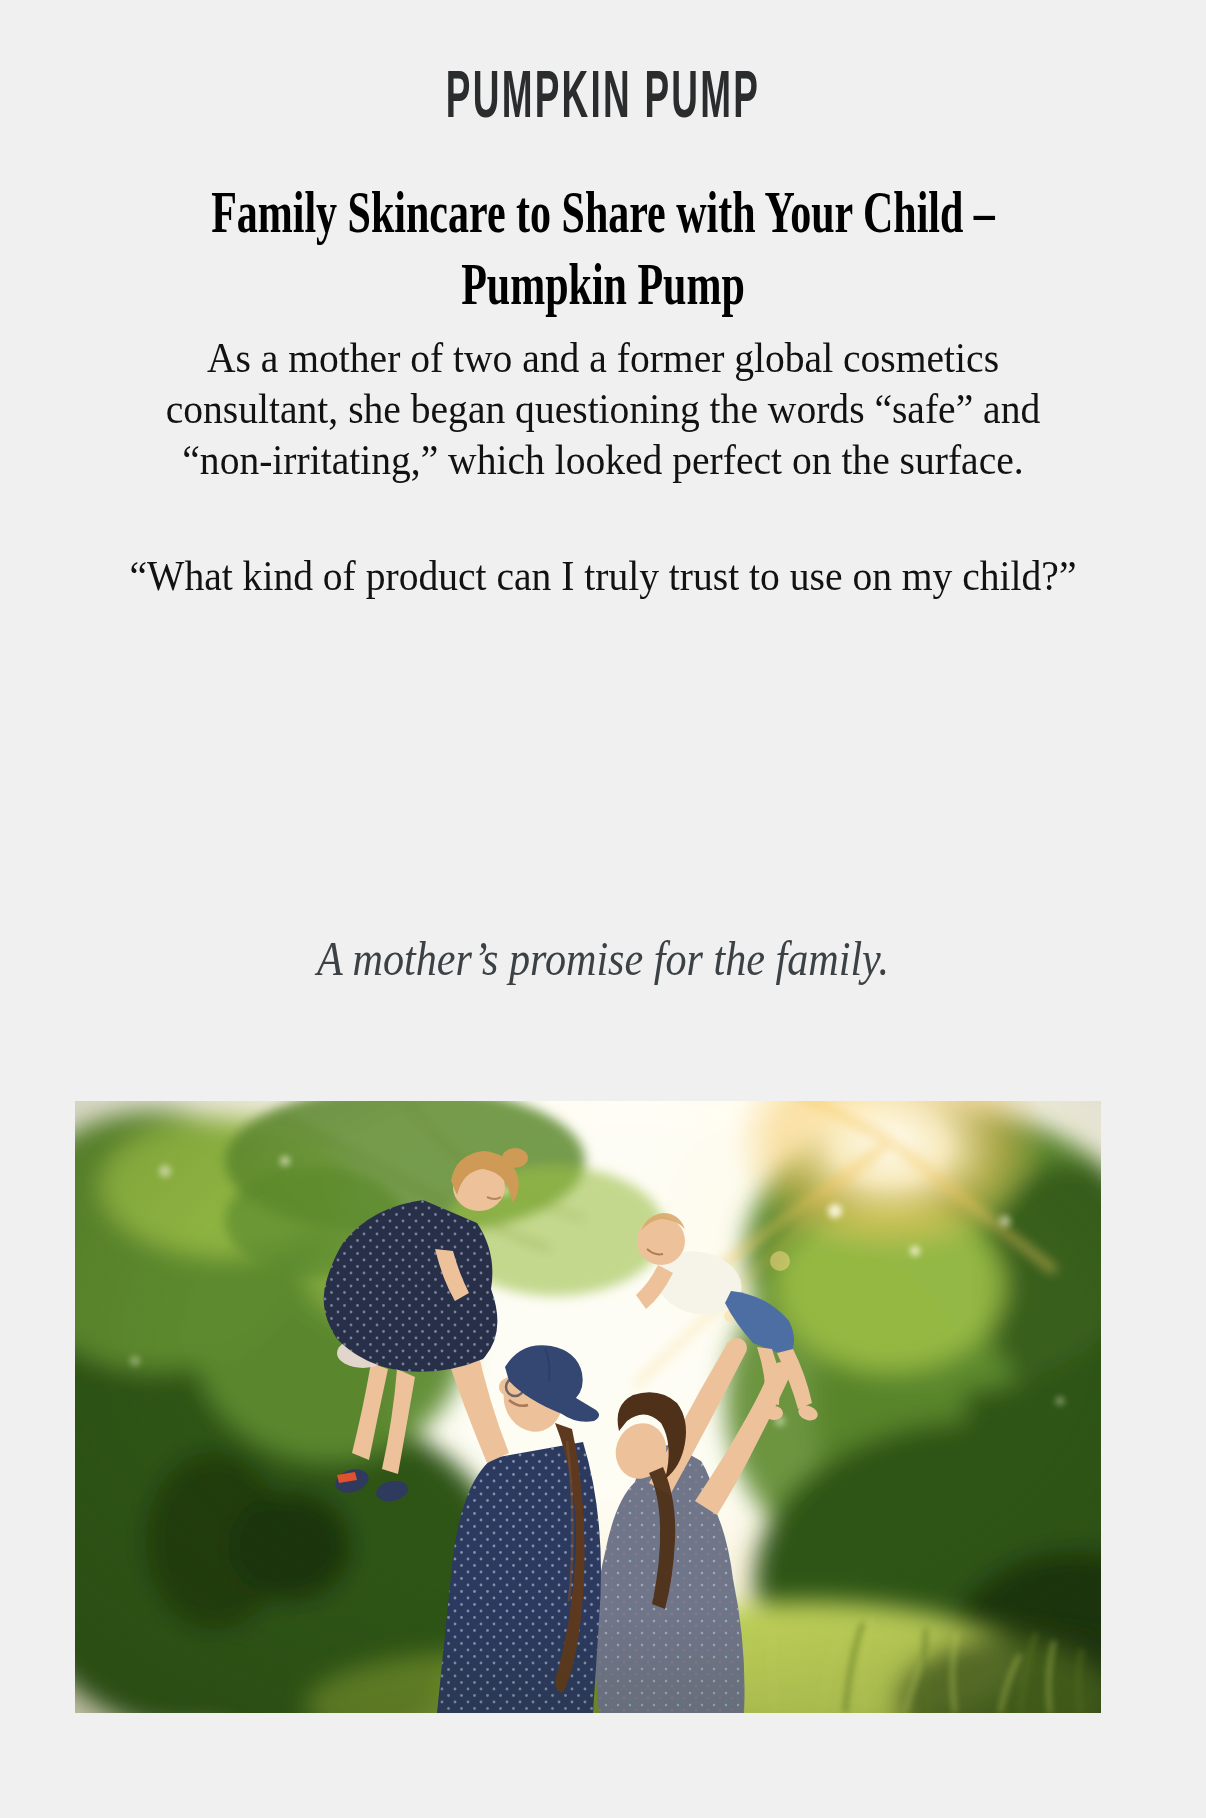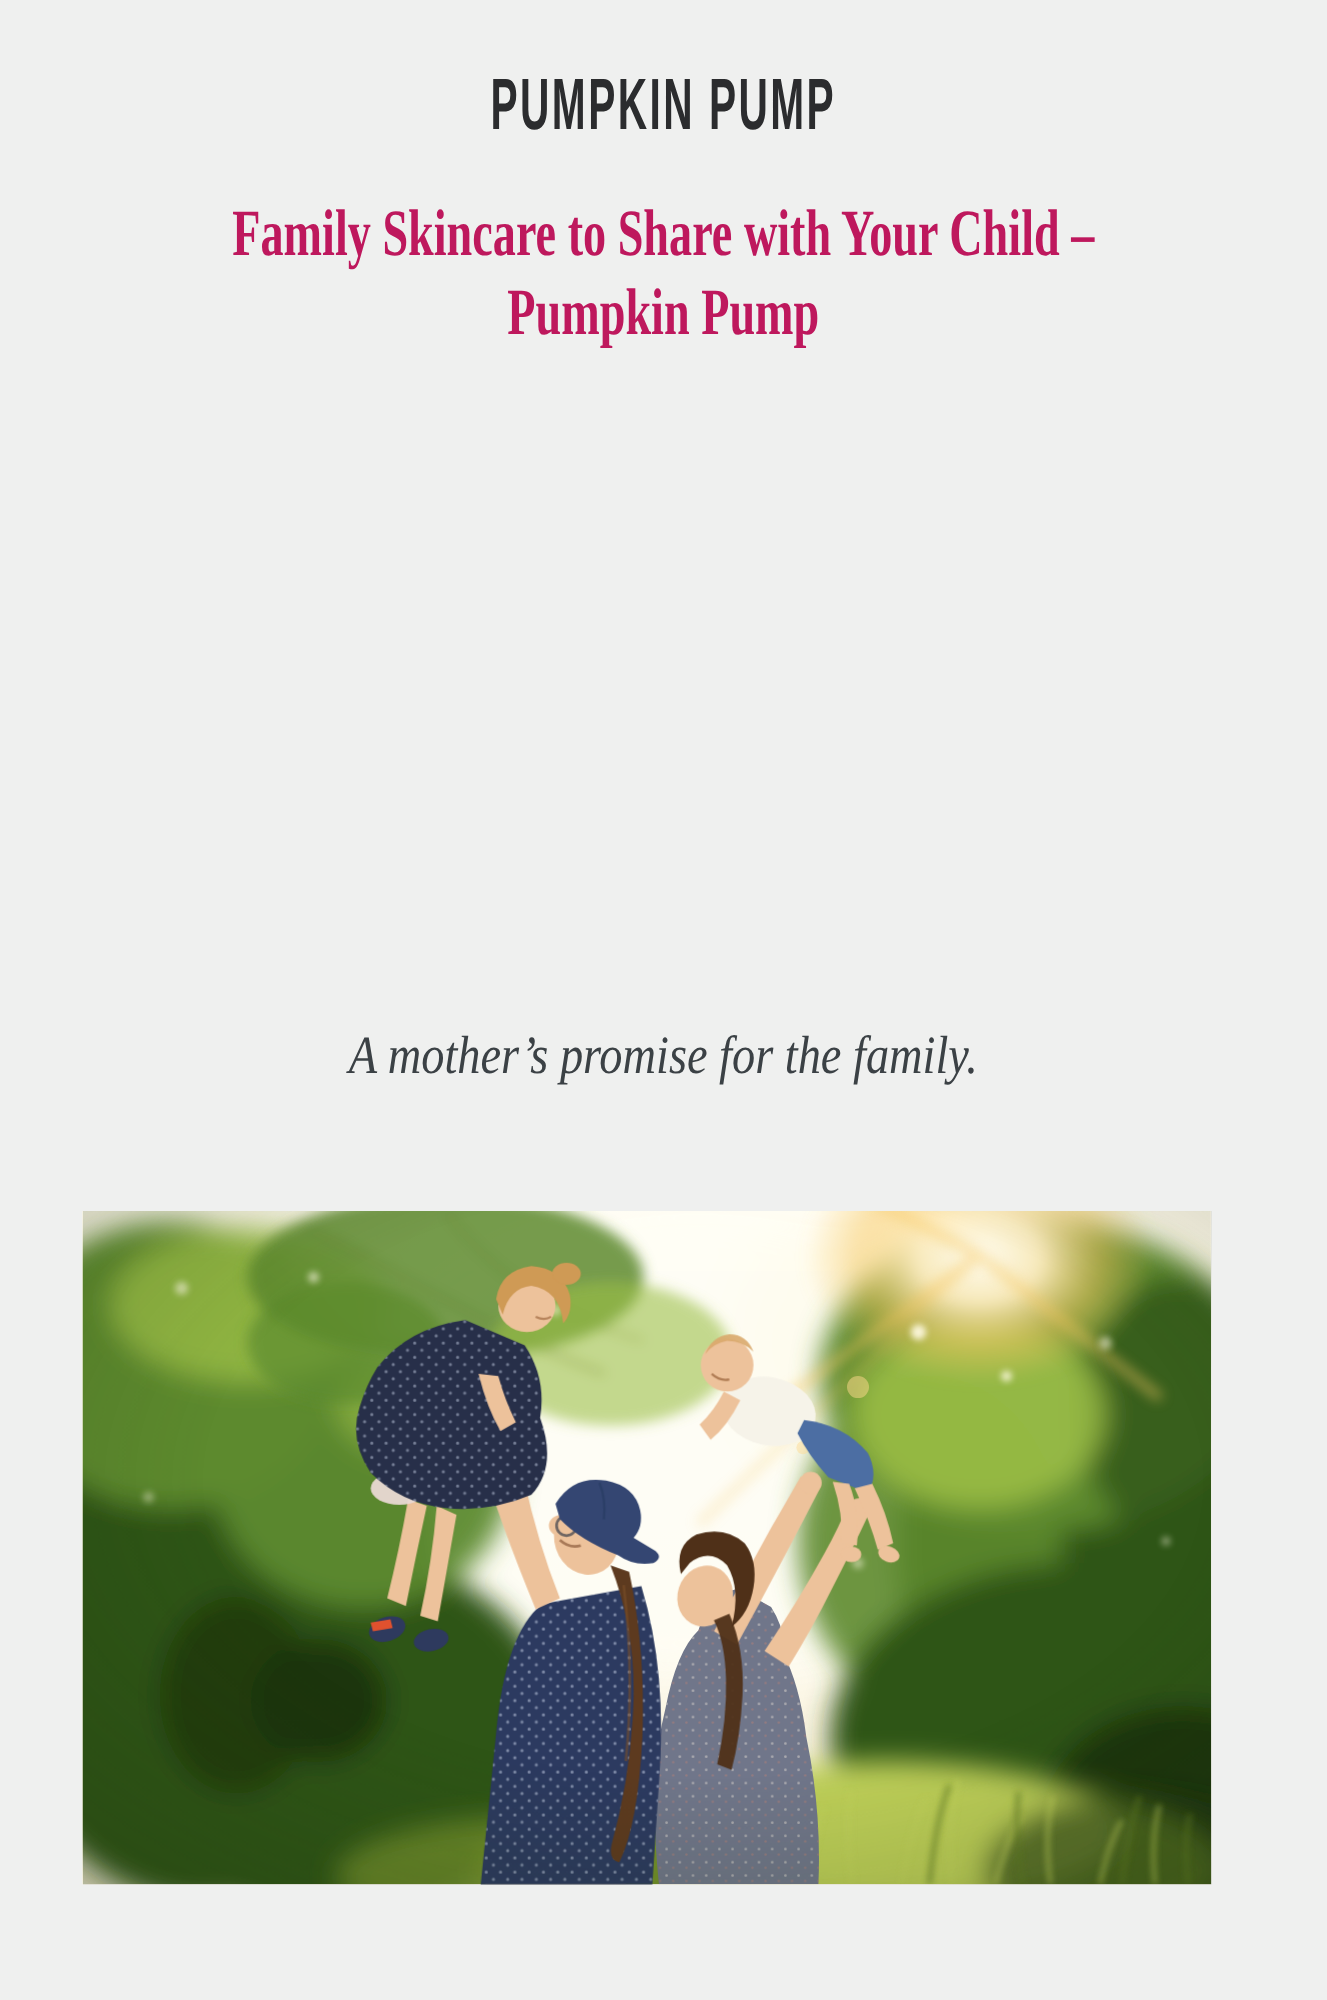--- a/index.html
+++ b/index.html
@@ -11,21 +11,21 @@
   }
   .stage{position:relative;width:1206px;height:1818px;background:#eff0ef;}
   .abs{position:absolute;left:0;right:0;text-align:center;}
   .logo{
     top:58px;
     font-family:"Liberation Sans", sans-serif;
     font-weight:700;font-size:66px;line-height:1.1;
     letter-spacing:4px;color:#2b2c2e;
     transform:scaleX(.56);white-space:nowrap;
   }
-  .heading{top:176px;font-weight:700;font-size:60px;line-height:72px;color:#be185d;}
+  .heading{top:176px;font-weight:700;font-size:60px;line-height:72px;color:#000000;}
   .h-line{transform:scaleX(.70);white-space:nowrap;}
   .par{font-size:43px;line-height:51px;color:#121212;}
   .line{transform:scaleX(.92);white-space:nowrap;}
   .p1{top:332px;}
   .p2{top:550px;}
   .p3{top:660px;}
   .tagline{
     top:928px;font-size:49px;line-height:62px;font-style:italic;color:#3b4145;
     transform:scaleX(.86);white-space:nowrap;
   }
@@ -40,21 +40,29 @@
 
 <div class="stage">
 
   <div class="abs logo">PUMPKIN PUMP</div>
 
   <div class="abs heading">
     <div class="h-line">Family Skincare to Share with Your Child –</div>
     <div class="h-line">Pumpkin Pump</div>
   </div>
 
-
+  <div class="abs par p1">
+    <div class="line">As a mother of two and a former global cosmetics</div>
+    <div class="line">consultant, she began questioning the words “safe” and</div>
+    <div class="line">“non-irritating,” which looked perfect on the surface.</div>
+  </div>
+
+  <div class="abs par p2">
+    <div class="line">“What kind of product can I truly trust to use on my child?”</div>
+  </div>
 
 
   <div class="abs tagline">A mother’s promise for the family.</div>
 
   <div class="photo-frame">
     <svg viewBox="0 0 1026 612" preserveAspectRatio="none" xmlns="http://www.w3.org/2000/svg">
       <defs>
         <linearGradient id="skyGrad" x1="0" y1="0" x2="0" y2="1">
           <stop offset="0" stop-color="#fdf8e9"></stop>
           <stop offset="0.55" stop-color="#fbf4e2"></stop>

